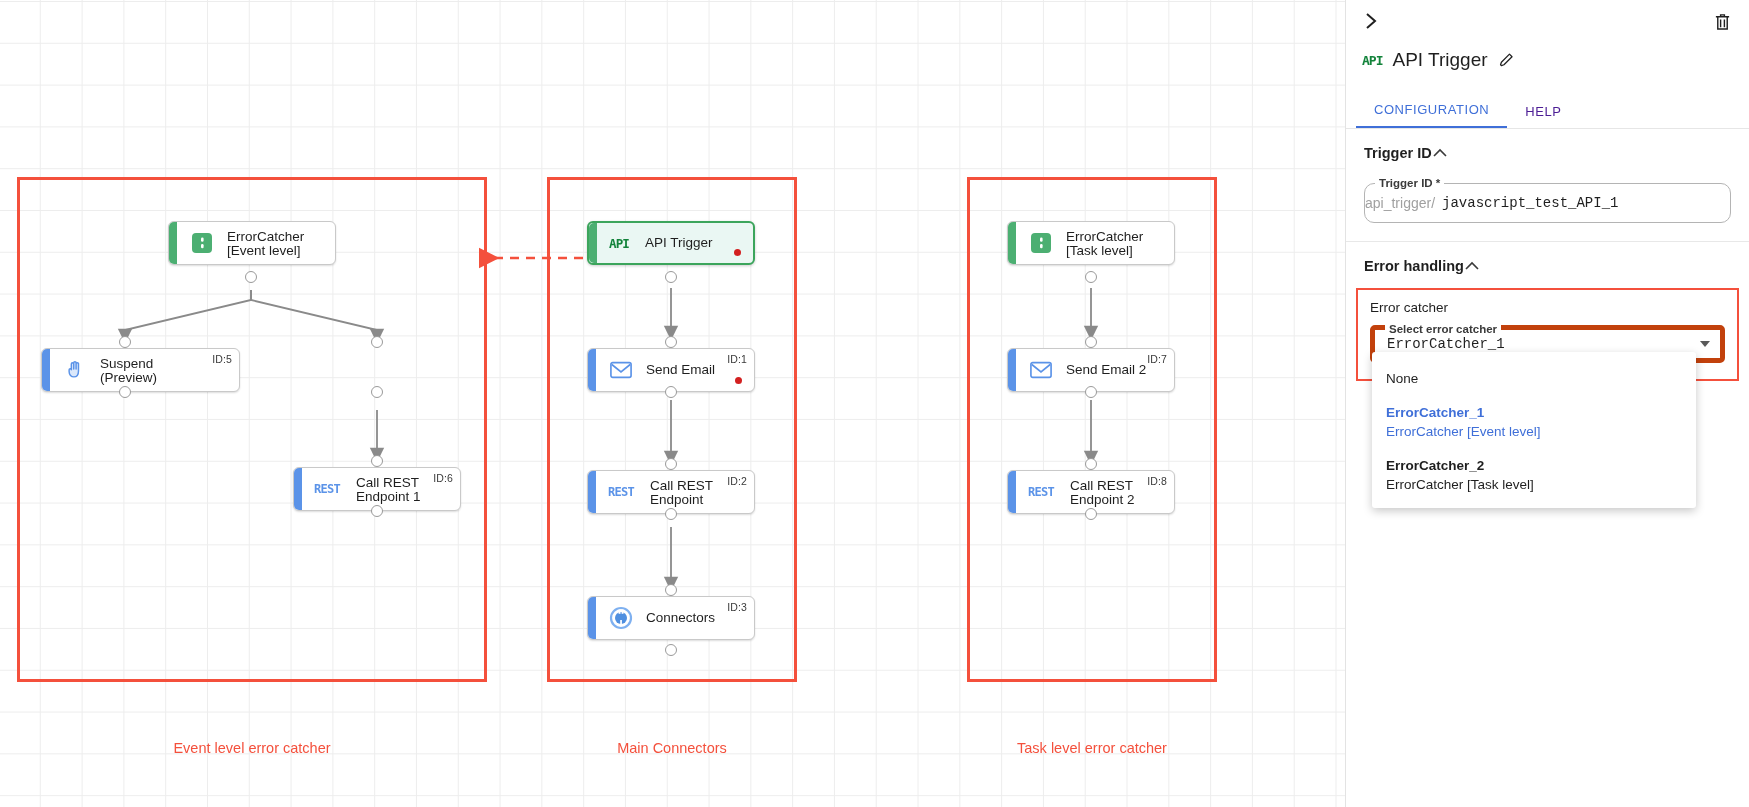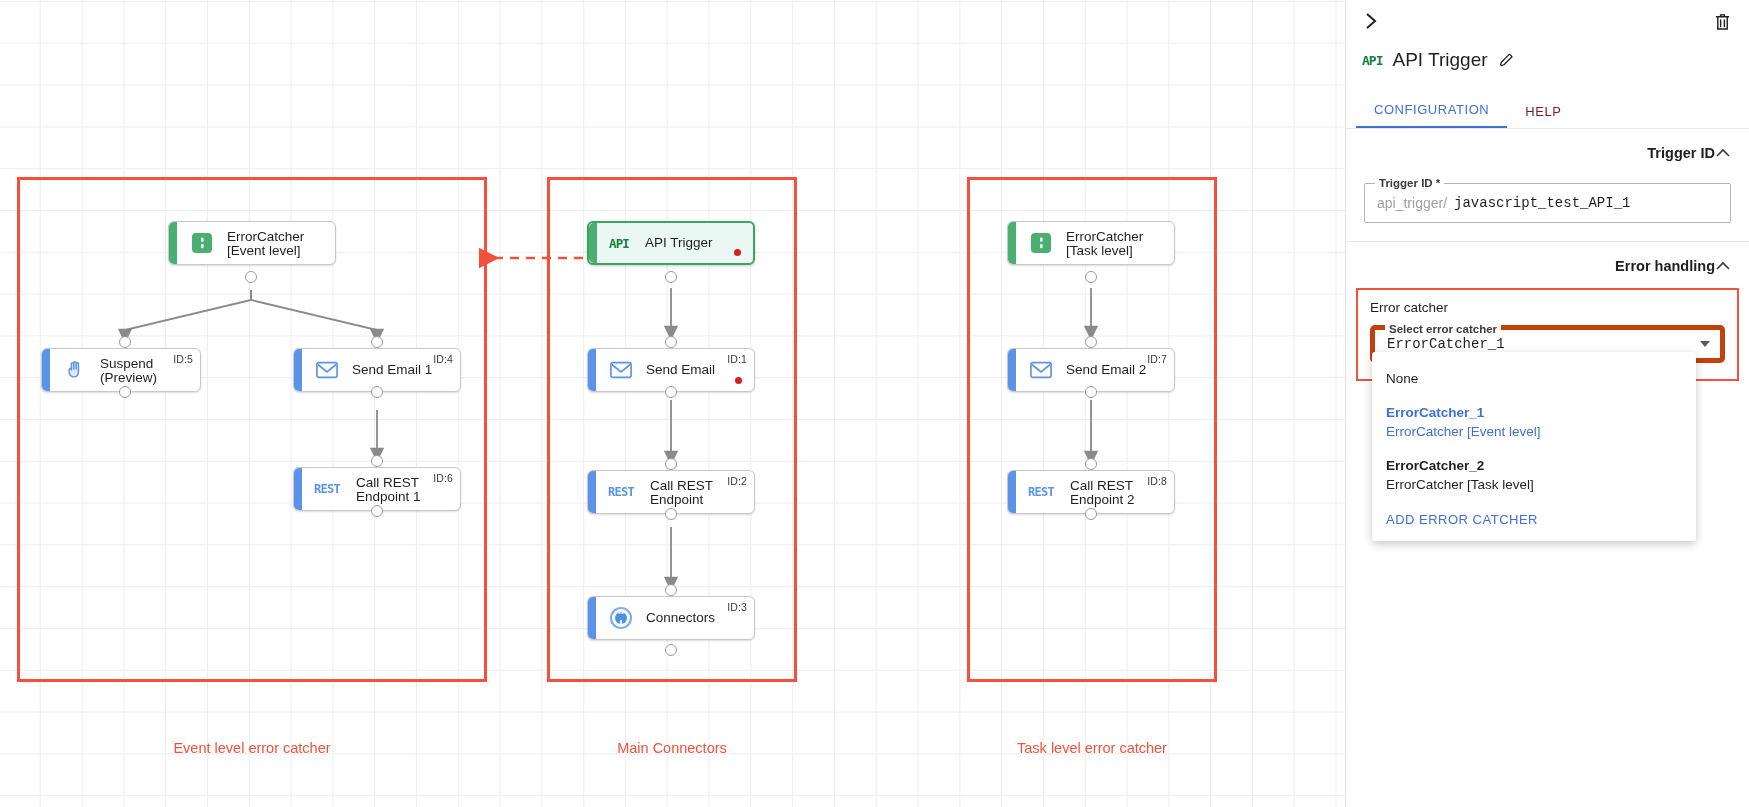--- a/index.html
+++ b/index.html
@@ -165,47 +165,47 @@
     display: flex;
     margin-top: 14px;
     border-bottom: 1px solid #e6e6e6;
     padding-left: 10px;
     align-items: flex-end;
   }
   .tab {
     padding: 10px 18px 9px 18px;
     font-size: 13px;
     letter-spacing: .55px;
-    color: #7f1d1d;
+    color: #4c1d95;
     cursor: pointer;
     font-weight: 500;
   }
   .tab.active { color: #3f6fd8; border-bottom: 2.5px solid #3f6fd8; }
 
   .section-head {
     display: flex;
     align-items: center;
-    justify-content: flex-end;
+    justify-content: flex-start;
     padding: 16px 18px 14px 18px;
     font-size: 14.5px;
     font-weight: bold;
     color: #1f1f1f;
     cursor: pointer;
   }
   .divider { height:1px; background:#e8e8e8; margin: 0 0 0 0; }
 
   .field-wrap { padding: 8px 18px 18px 18px; position: relative; }
   .outlined {
     position: relative;
     border: 1px solid #b4b4b4;
-    border-radius: 2px;
+    border-radius: 10px;
     height: 40px;
     display: flex;
     align-items: center;
-    padding: 0 12px;
+    padding: 0 0;
     background: #fff;
   }
   .outlined .legend {
     position: absolute;
     top: -7px; left: 10px;
     background: #fff;
     padding: 0 4px;
     font-size: 11.5px;
     font-weight: bold;
     color: #3a3a3a;
@@ -331,45 +331,34 @@
             <rect x="10" y="5.5" width="2.6" height="4.2" rx="1.2" fill="#fff"></rect>
             <rect x="10" y="12" width="2.6" height="4.2" rx="1.2" fill="#fff"></rect>
           </svg>
       </div>
       <div class="node-label">ErrorCatcher
 [Event level]</div>
     </div>
     <div class="port" style="left:245px;top:271px;"></div>
 
     <div class="port" style="left:119px;top:336px;"></div>
-    <div class="node blue" style="left:41px;top:348px;width:160px;">
+    <div class="node blue" style="left:41px;top:348px;width:199px;">
       <div class="accent"></div>
       <div class="node-icon">
         <svg width="22" height="22" viewBox="0 0 24 24" fill="none" stroke="#5b93e8" stroke-width="1.6" stroke-linejoin="round">
             <path d="M8 11V5.5a1.3 1.3 0 1 1 2.6 0V11V4.2a1.3 1.3 0 1 1 2.6 0V11V5.3a1.3 1.3 0 1 1 2.6 0V13c0 4-2 6.5-5 6.5S5.6 17 5.6 14v-2.2a1.2 1.2 0 1 1 2.4 0z" fill="#dbe8fb"></path>
           </svg>
       </div>
       <div class="node-label">Suspend
 (Preview)</div>
       <div class="node-id">ID:5</div>
     </div>
     <div class="port" style="left:119px;top:386px;"></div>
 
     <div class="port" style="left:371px;top:336px;"></div>
-    <div class="node blue" style="left:293px;top:348px;width:168px;">
-      <div class="accent"></div>
-      <div class="node-icon">
-        <svg width="22" height="18" viewBox="0 0 24 18">
-            <rect x="1" y="1" width="22" height="16" rx="2" fill="#fff" stroke="#5b93e8" stroke-width="1.8"></rect>
-            <path d="M2 3 L12 11 L22 3" fill="none" stroke="#5b93e8" stroke-width="1.8"></path>
-          </svg>
-      </div>
-      <div class="node-label">Send Email 1</div>
-      <div class="node-id">ID:4</div>
-    </div>
     <div class="port" style="left:371px;top:386px;"></div>
 
     <div class="port" style="left:371px;top:455px;"></div>
     <div class="node blue" style="left:293px;top:467px;width:168px;">
       <div class="accent"></div>
       <div class="node-icon" style="left:16px;width:34px;">
         <span style="font-family:'DejaVu Sans Mono',monospace;font-weight:bold;font-size:12px;color:#5b93e8;letter-spacing:-.7px;">REST</span>
       </div>
       <div class="node-label" style="left:62px;">Call REST
 Endpoint 1</div>
@@ -545,18 +534,17 @@
           <span class="mi-sub">None</span>
         </div>
         <div class="menu-item sel">
           <span class="mi-title">ErrorCatcher_1</span>
           <span class="mi-sub">ErrorCatcher [Event level]</span>
         </div>
         <div class="menu-item">
           <span class="mi-title">ErrorCatcher_2</span>
           <span class="mi-sub">ErrorCatcher [Task level]</span>
         </div>
-        <div class="menu-action">ADD ERROR CATCHER</div>
       </div>
     </div>
 
   </div>
 </div>
 
 </body></html>

